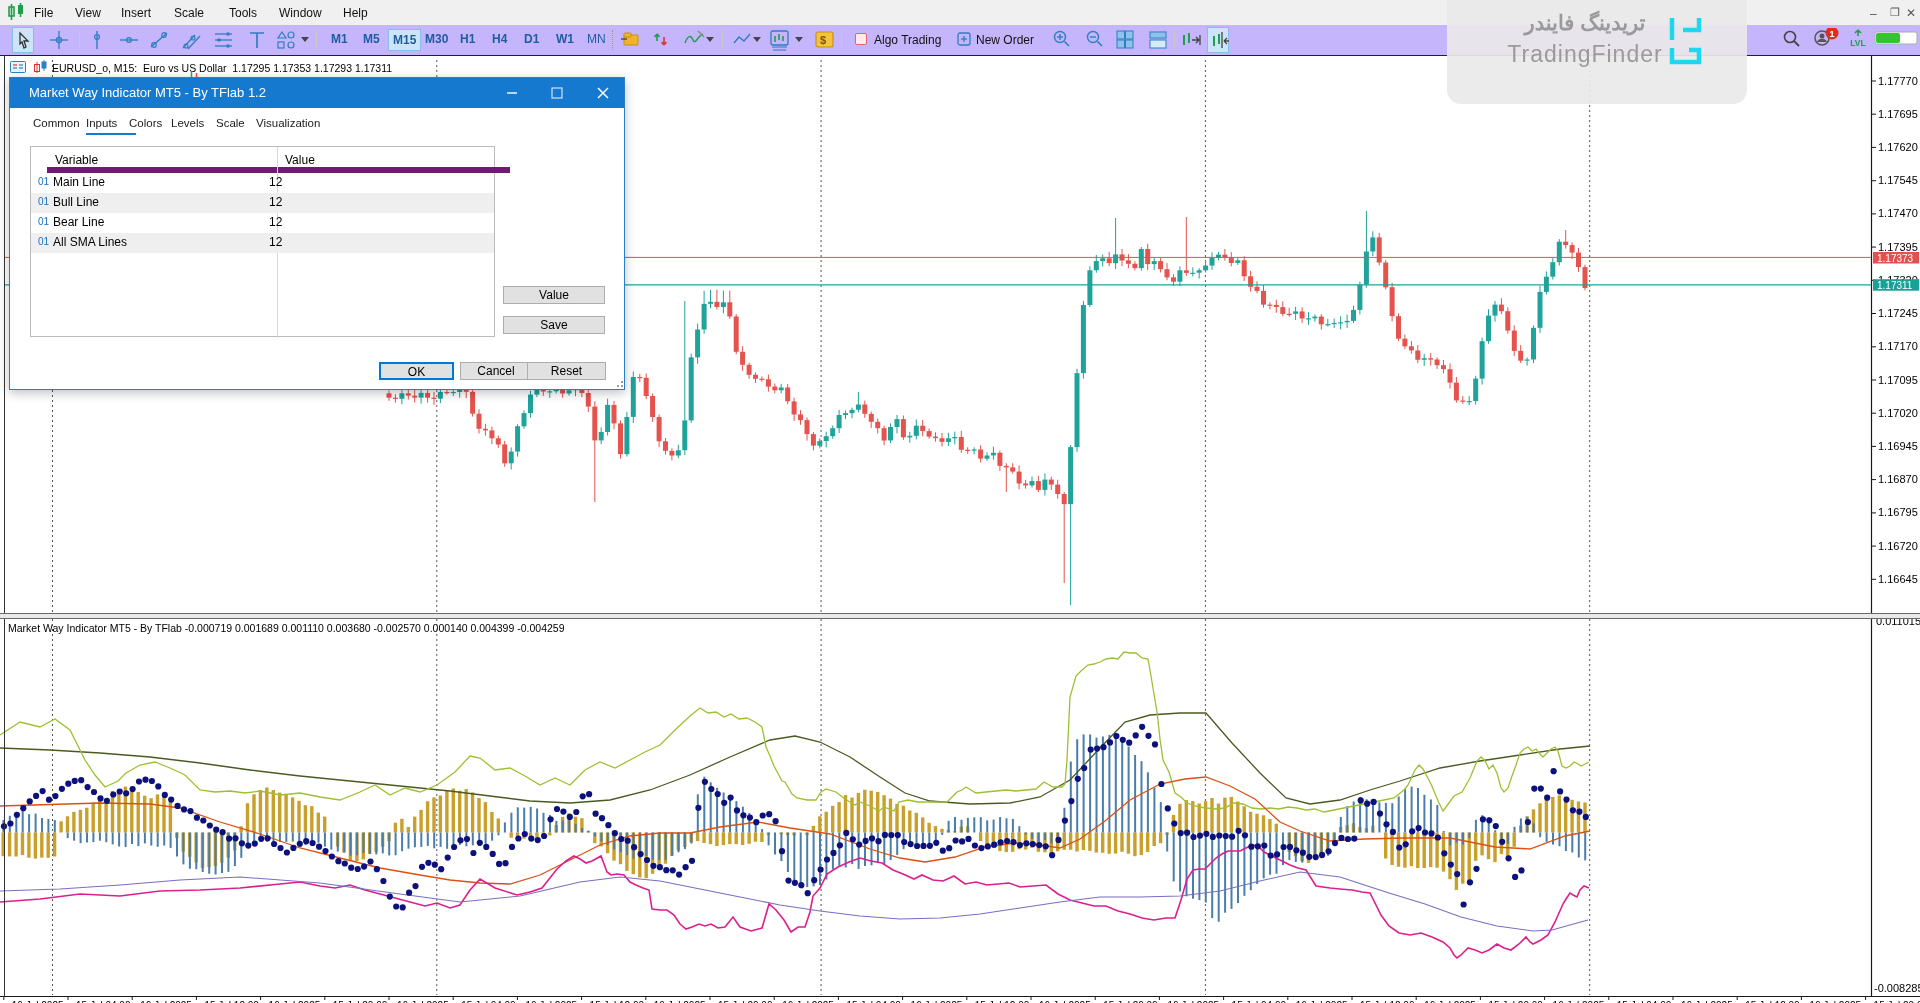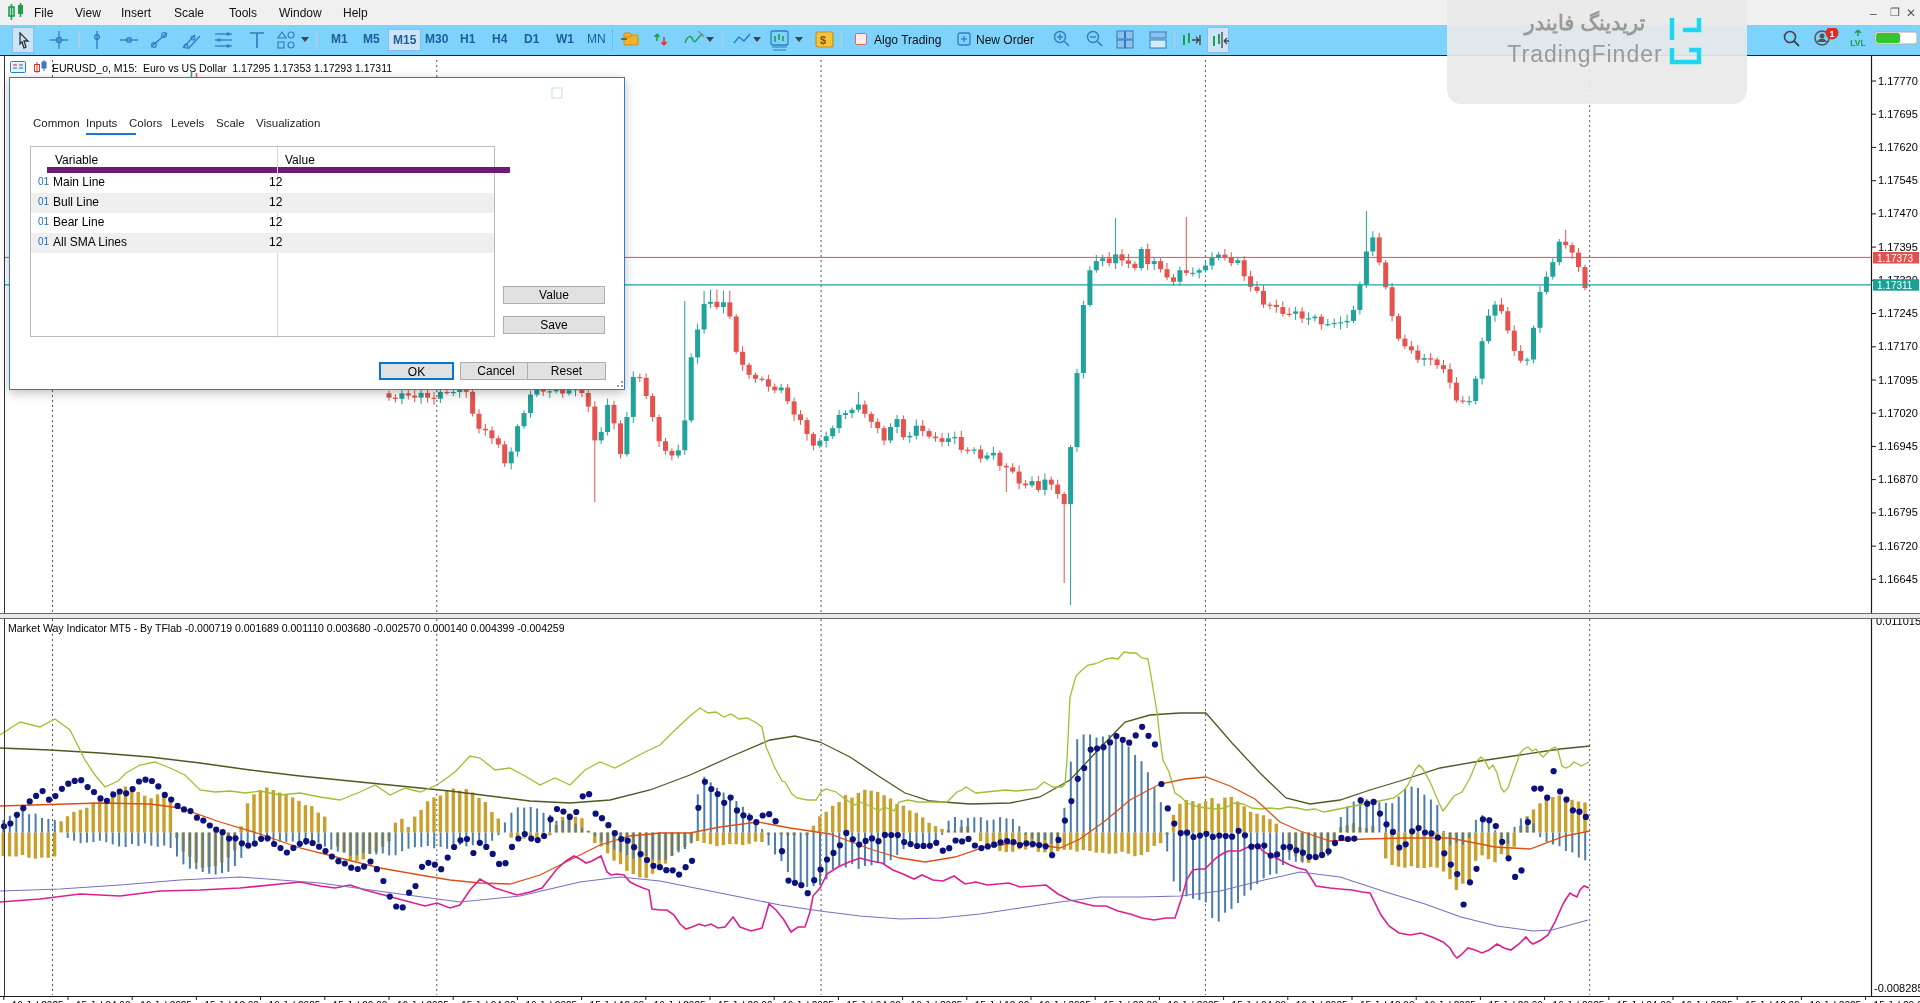--- a/index.html
+++ b/index.html
@@ -1,17 +1,17 @@
 <!DOCTYPE html>
 <html><head><meta charset="utf-8"><style>
 *{margin:0;padding:0;box-sizing:border-box}
 body{width:1920px;height:1003px;font-family:"Liberation Sans",sans-serif;background:#fff;overflow:hidden;position:relative}
 .menubar{position:absolute;left:0;top:0;width:1920px;height:25px;background:#f0f0f0;font-size:12px;color:#111}
 .menubar span{position:absolute;top:6px}
-.toolbar{position:absolute;left:0;top:25px;width:1920px;height:30px;background:#7dd3fc}
+.toolbar{position:absolute;left:0;top:25px;width:1920px;height:30px;background:#c4b5fd}
 .chartwin{position:absolute;left:0;top:55px;width:1920px;height:948px;background:#fff;border-top:1px solid #222}
 .ctitle{position:absolute;left:52px;top:62px;font-size:10.5px;color:#000}
 .ind-title{position:absolute;left:8px;top:622px;font-size:10.5px;color:#000}
 .sep{position:absolute;left:0;top:613px;width:1920px;height:6px;background:#e9e9e9;border-top:1px solid #6a6a6a;border-bottom:1px solid #6a6a6a}
 .dlg{position:absolute;left:9px;top:77px;width:616px;height:313px;background:#fff;border:1px solid #2e7cc1;box-shadow:0 3px 10px rgba(0,0,0,0.25)}
 .dlg-title{position:absolute;left:0;top:0;width:100%;height:30px;background:#1679d0;color:#fff;font-size:13px;line-height:30px;padding-left:19px}
 .tabs{position:absolute;left:14px;top:39px;font-size:11.5px;color:#222}
 .tabs span{margin-right:0px}
 .tbl{position:absolute;left:20px;top:68px;width:465px;height:191px;border:1px solid #bbb;font-size:12px}
 .btn{position:absolute;background:#e1e1e1;border:1px solid #adadad;font-size:12px;text-align:center;color:#000}
@@ -1428,20 +1428,21 @@
       <text x="52" y="8.5" font-size="9" fill="#fff" text-anchor="middle" font-weight="bold">1</text>
       <path d="M78 8 L78 2 M78 2 L75 5 M78 2 L81 5" stroke="#1f9e4e" stroke-width="1.6" fill="none"></path>
       <text x="78" y="18" font-size="8.5" fill="#1f9e4e" text-anchor="middle" font-weight="bold">LVL</text>
       <rect x="95" y="4" width="42" height="12" rx="2" fill="#fff" stroke="#aaa"></rect>
       <rect x="96" y="5" width="24" height="10" rx="2" fill="#35c42f"></rect>
     </svg></div>
 <div style="position:absolute;left:1870px;top:7px;font-size:12px;color:#555">–</div>
 <div style="position:absolute;left:1890px;top:6px;font-size:11px;color:#555">❐</div>
 <div style="position:absolute;left:1906px;top:6px;font-size:12px;color:#555">✕</div>
 <div class="dlg">
+ <div class="dlg-title">Market Way Indicator MT5 - By TFlab 1.2</div>
  <div style="position:absolute;left:495px;top:8px;width:14px;height:14px"><svg width="14" height="14">
         <line x1="2" y1="7" x2="12" y2="7" stroke="#fff" stroke-width="1.4"></line>
       </svg></div>
  <div style="position:absolute;left:540px;top:8px;width:14px;height:14px"><svg width="14" height="14">
         <rect x="2" y="2" width="10" height="10" fill="none" stroke="#cfe3f5" stroke-width="1.2"></rect>
       </svg></div>
  <div style="position:absolute;left:586px;top:8px;width:14px;height:14px"><svg width="14" height="14">
         <line x1="2" y1="2" x2="12" y2="12" stroke="#fff" stroke-width="1.5"></line>
         <line x1="12" y1="2" x2="2" y2="12" stroke="#fff" stroke-width="1.5"></line>
       </svg></div>

